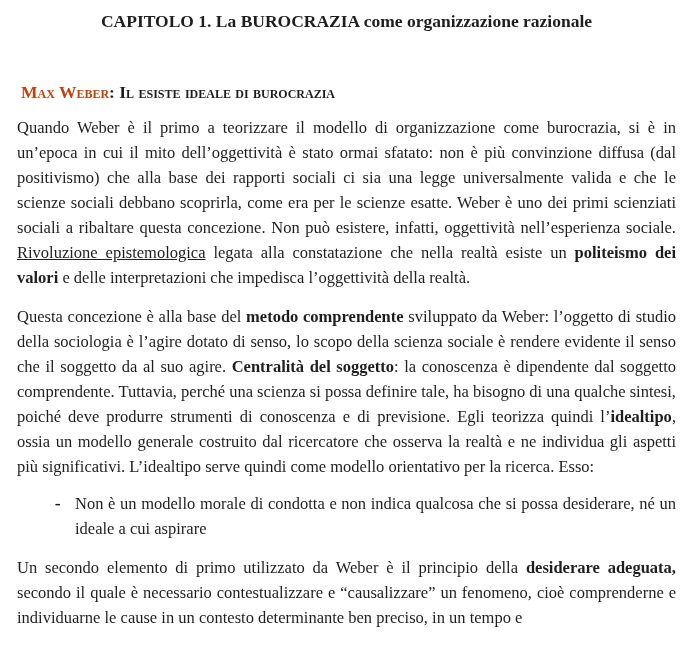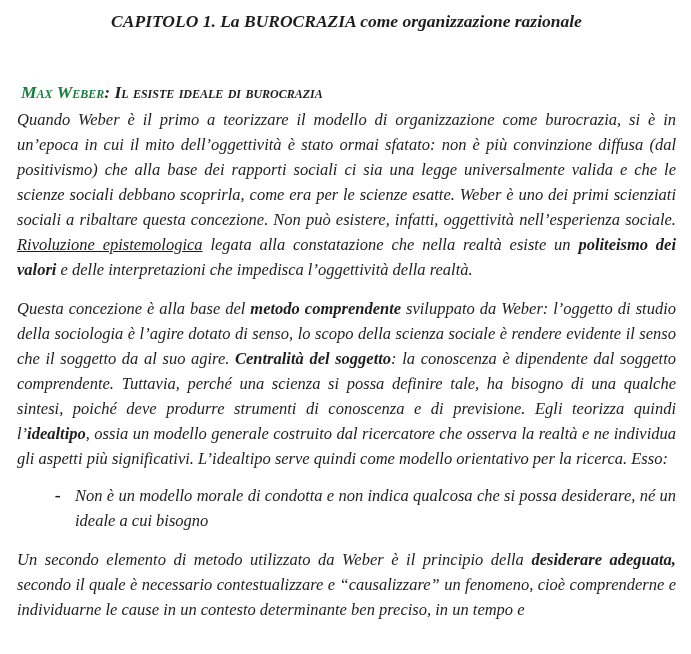--- a/index.html
+++ b/index.html
@@ -12,44 +12,43 @@
     height: 654px;
     overflow: hidden;
     font-family: "Liberation Serif", serif;
     color: #1e1e1e;
   }
   .page {
     box-sizing: border-box;
     width: 691px;
     height: 536px;
     padding: 8px 15px 0 17px;
-    font-style: italic;
   }
   .title {
     margin: 2px 0 0 0;
     text-align: center;
     font-size: 17.5px;
     font-weight: bold;
     line-height: 22px;
   }
   .section-heading {
     margin: 50px 4px 0 4px;
     font-size: 17.5px;
     font-weight: bold;
     font-variant: small-caps;
     line-height: 20px;
   }
-  .section-heading .red { color: #15803d; }
+  .section-heading .red { color: #c2410c; }
   .para {
     margin: 14px 0 0 0;
     text-align: justify;
     font-size: 16.5px;
     line-height: 25px;
   }
-  .para.first { margin-top: 5px; }
+  .para.first { margin-top: 13px; }
   .b { font-weight: bold; }
   .u { text-decoration: underline; }
   .bullets {
     margin: 12px 0 0 0;
     padding: 0 0 0 38px;
     list-style: none;
   }
   .bullets li {
     position: relative;
     padding-left: 20px;
@@ -71,18 +70,18 @@
   <h1 class="title">CAPITOLO 1. La BUROCRAZIA come organizzazione razionale</h1>
 
   <h2 class="section-heading"><span class="red">Max Weber</span><span>: Il esiste ideale di burocrazia</span></h2>
 
   <p class="para first"><span>Quando Weber è il primo a teorizzare il modello di organizzazione come burocrazia, si è in un’epoca in cui il mito dell’oggettività è stato ormai sfatato: non è più convinzione diffusa (dal positivismo) che alla base dei rapporti sociali ci sia una legge universalmente valida e che le scienze sociali debbano scoprirla, come era per le scienze esatte. Weber è uno dei primi scienziati sociali a ribaltare questa concezione. Non può esistere, infatti, oggettività nell’esperienza sociale. </span><span class="u">Rivoluzione epistemologica</span><span> legata alla constatazione che nella realtà esiste un </span><span class="b">politeismo dei valori</span><span> e delle interpretazioni che impedisca l’oggettività della realtà.</span></p>
 
   <p class="para"><span>Questa concezione è alla base del </span><span class="b">metodo comprendente</span><span> sviluppato da Weber: l’oggetto di studio della sociologia è l’agire dotato di senso, lo scopo della scienza sociale è rendere evidente il senso che il soggetto da al suo agire. </span><span class="b">Centralità del soggetto</span><span>: la conoscenza è dipendente dal soggetto comprendente. Tuttavia, perché una scienza si possa definire tale, ha bisogno di una qualche sintesi, poiché deve produrre strumenti di conoscenza e di previsione. Egli teorizza quindi l’</span><span class="b">idealtipo</span><span>, ossia un modello generale costruito dal ricercatore che osserva la realtà e ne individua gli aspetti più significativi. L’idealtipo serve quindi come modello orientativo per la ricerca. Esso:</span></p>
 
   <ul class="bullets">
     <li><span class="dash">-</span></li>
-    <li><span class="dash">-</span><span>Non è un modello morale di condotta e non indica qualcosa che si possa desiderare, né un ideale a cui bisogno</span></li>
+    <li><span class="dash">-</span><span>Non è un modello morale di condotta e non indica qualcosa che si possa desiderare, né un ideale a cui aspirare</span></li>
   </ul>
 
-  <p class="para"><span>Un secondo elemento di metodo utilizzato da Weber è il principio della </span><span class="b">desiderare adeguata,</span><span> secondo il quale è necessario contestualizzare e “causalizzare” un fenomeno, cioè comprenderne e individuarne le cause in un contesto determinante ben preciso, in un tempo e</span></p>
+  <p class="para"><span>Un secondo elemento di primo utilizzato da Weber è il principio della </span><span class="b">desiderare adeguata,</span><span> secondo il quale è necessario contestualizzare e “causalizzare” un fenomeno, cioè comprenderne e individuarne le cause in un contesto determinante ben preciso, in un tempo e</span></p>
 
 </div>
 
 </body></html>

